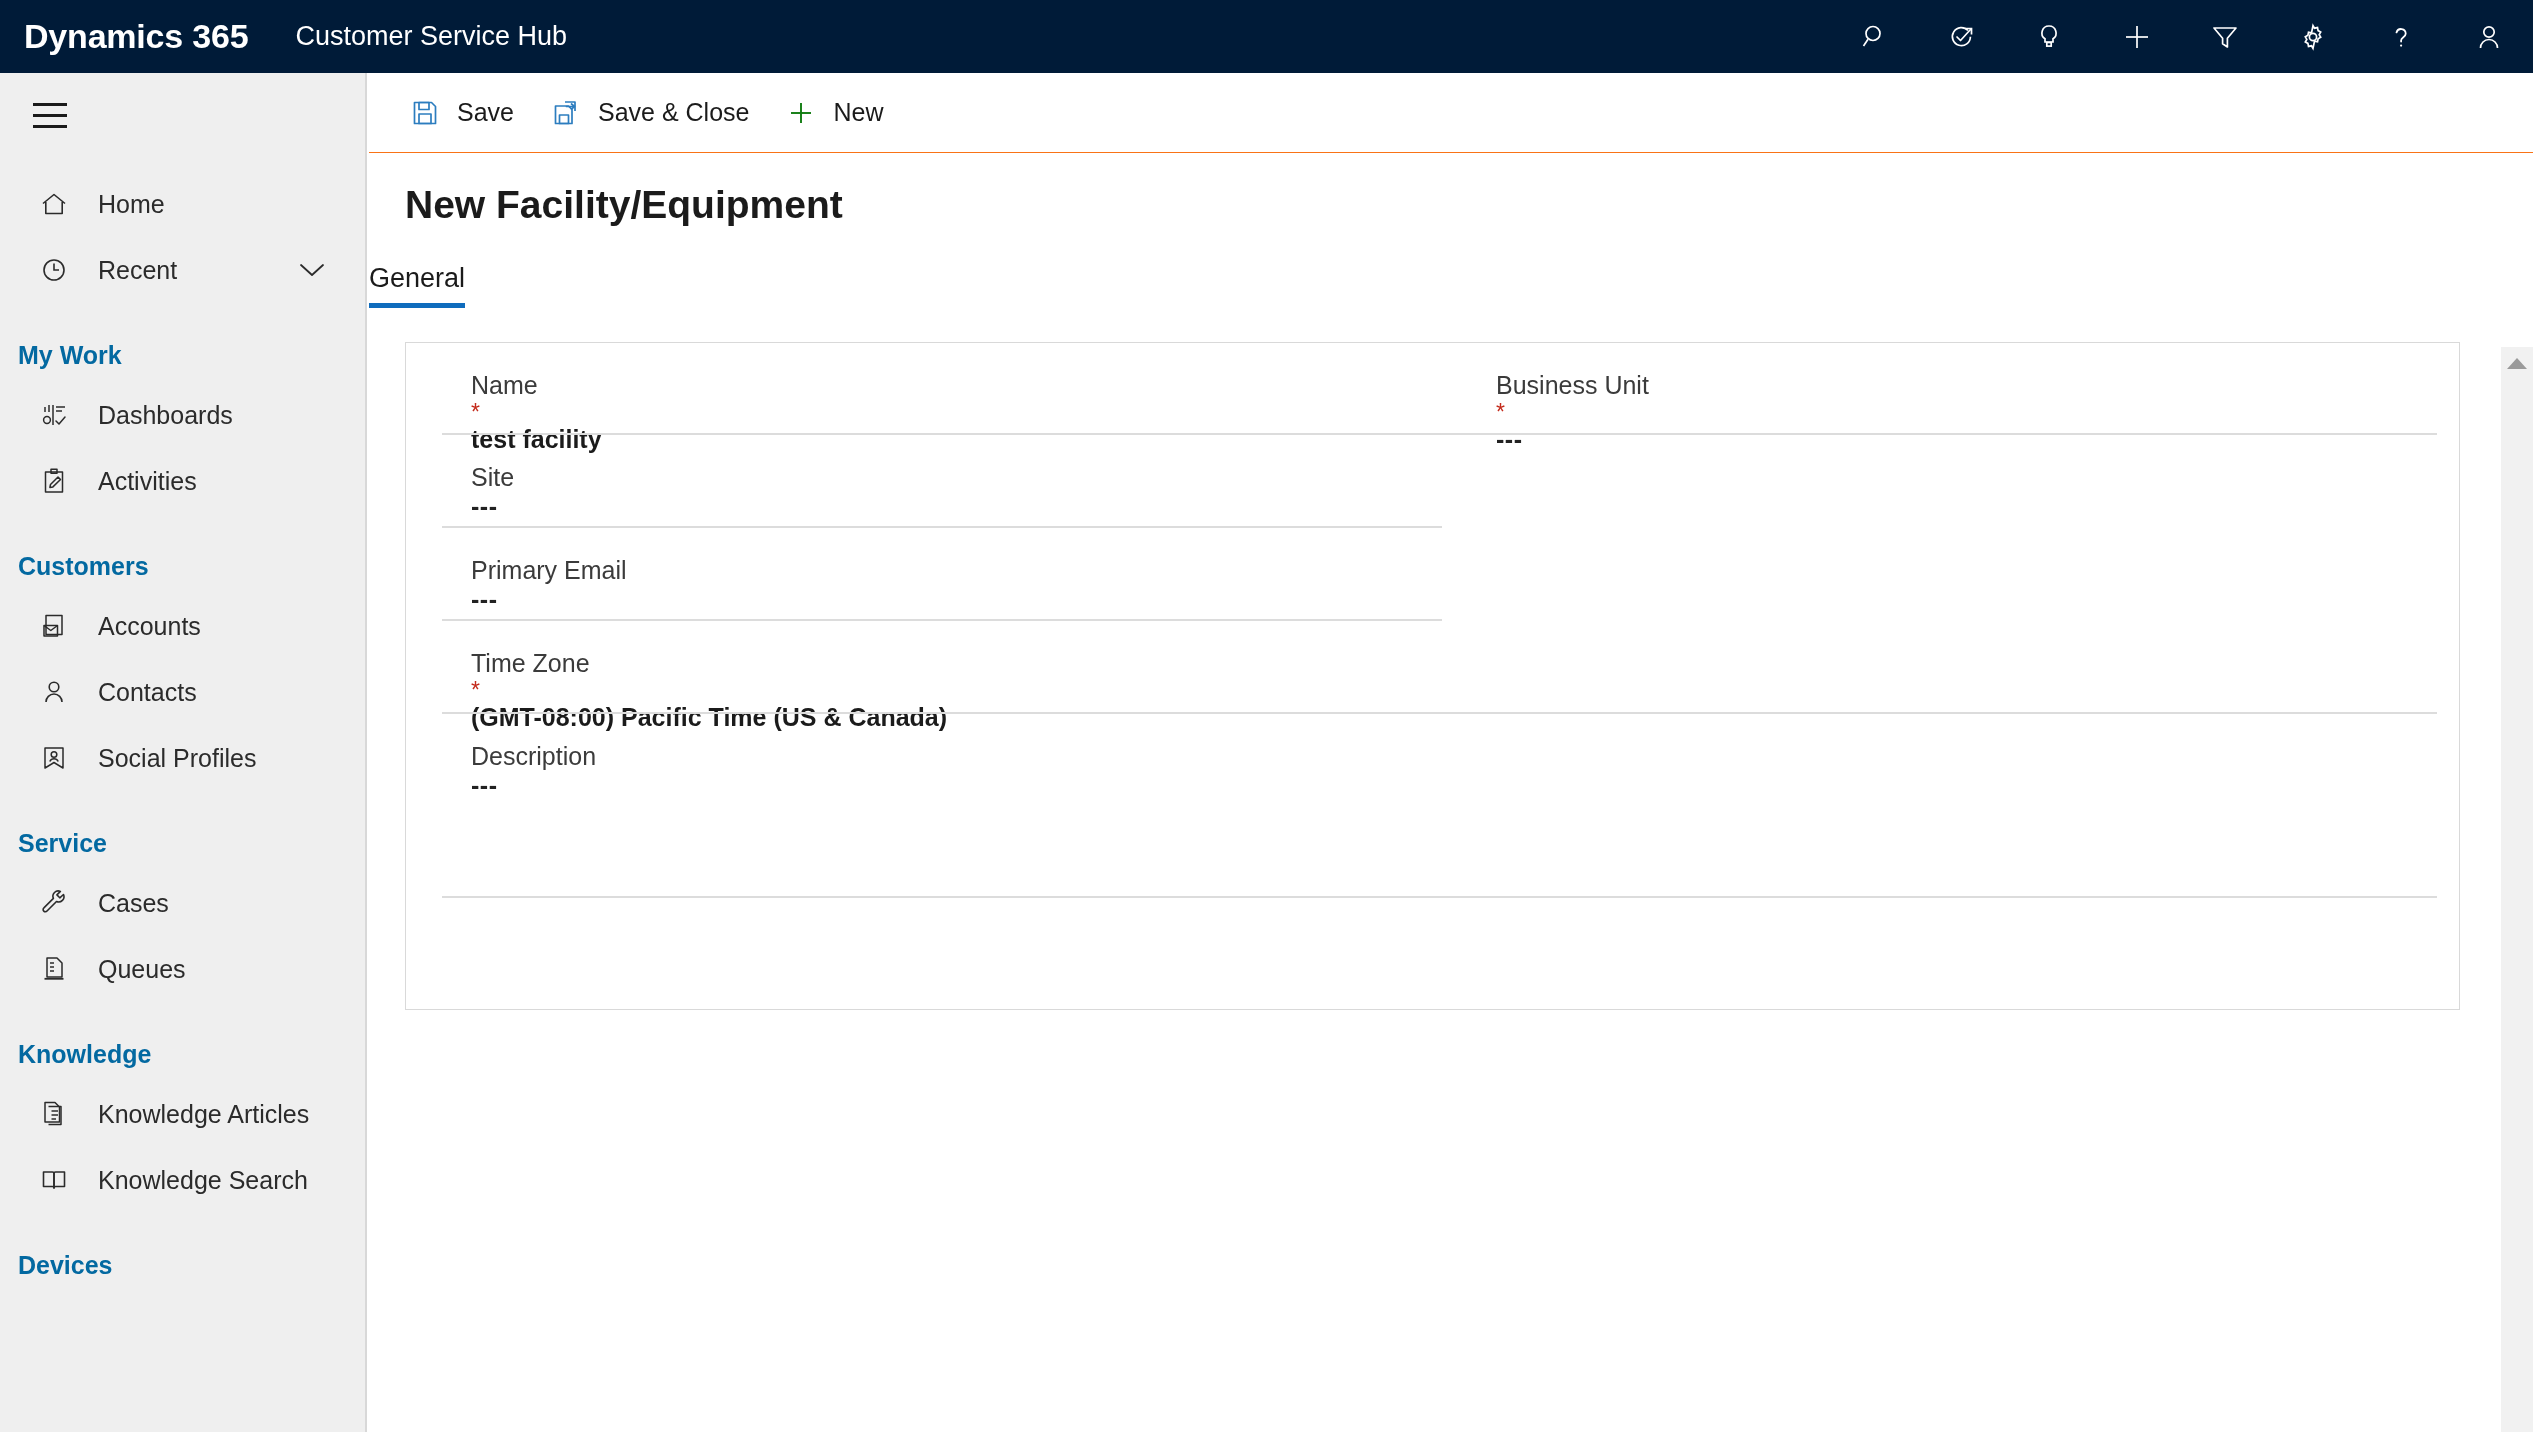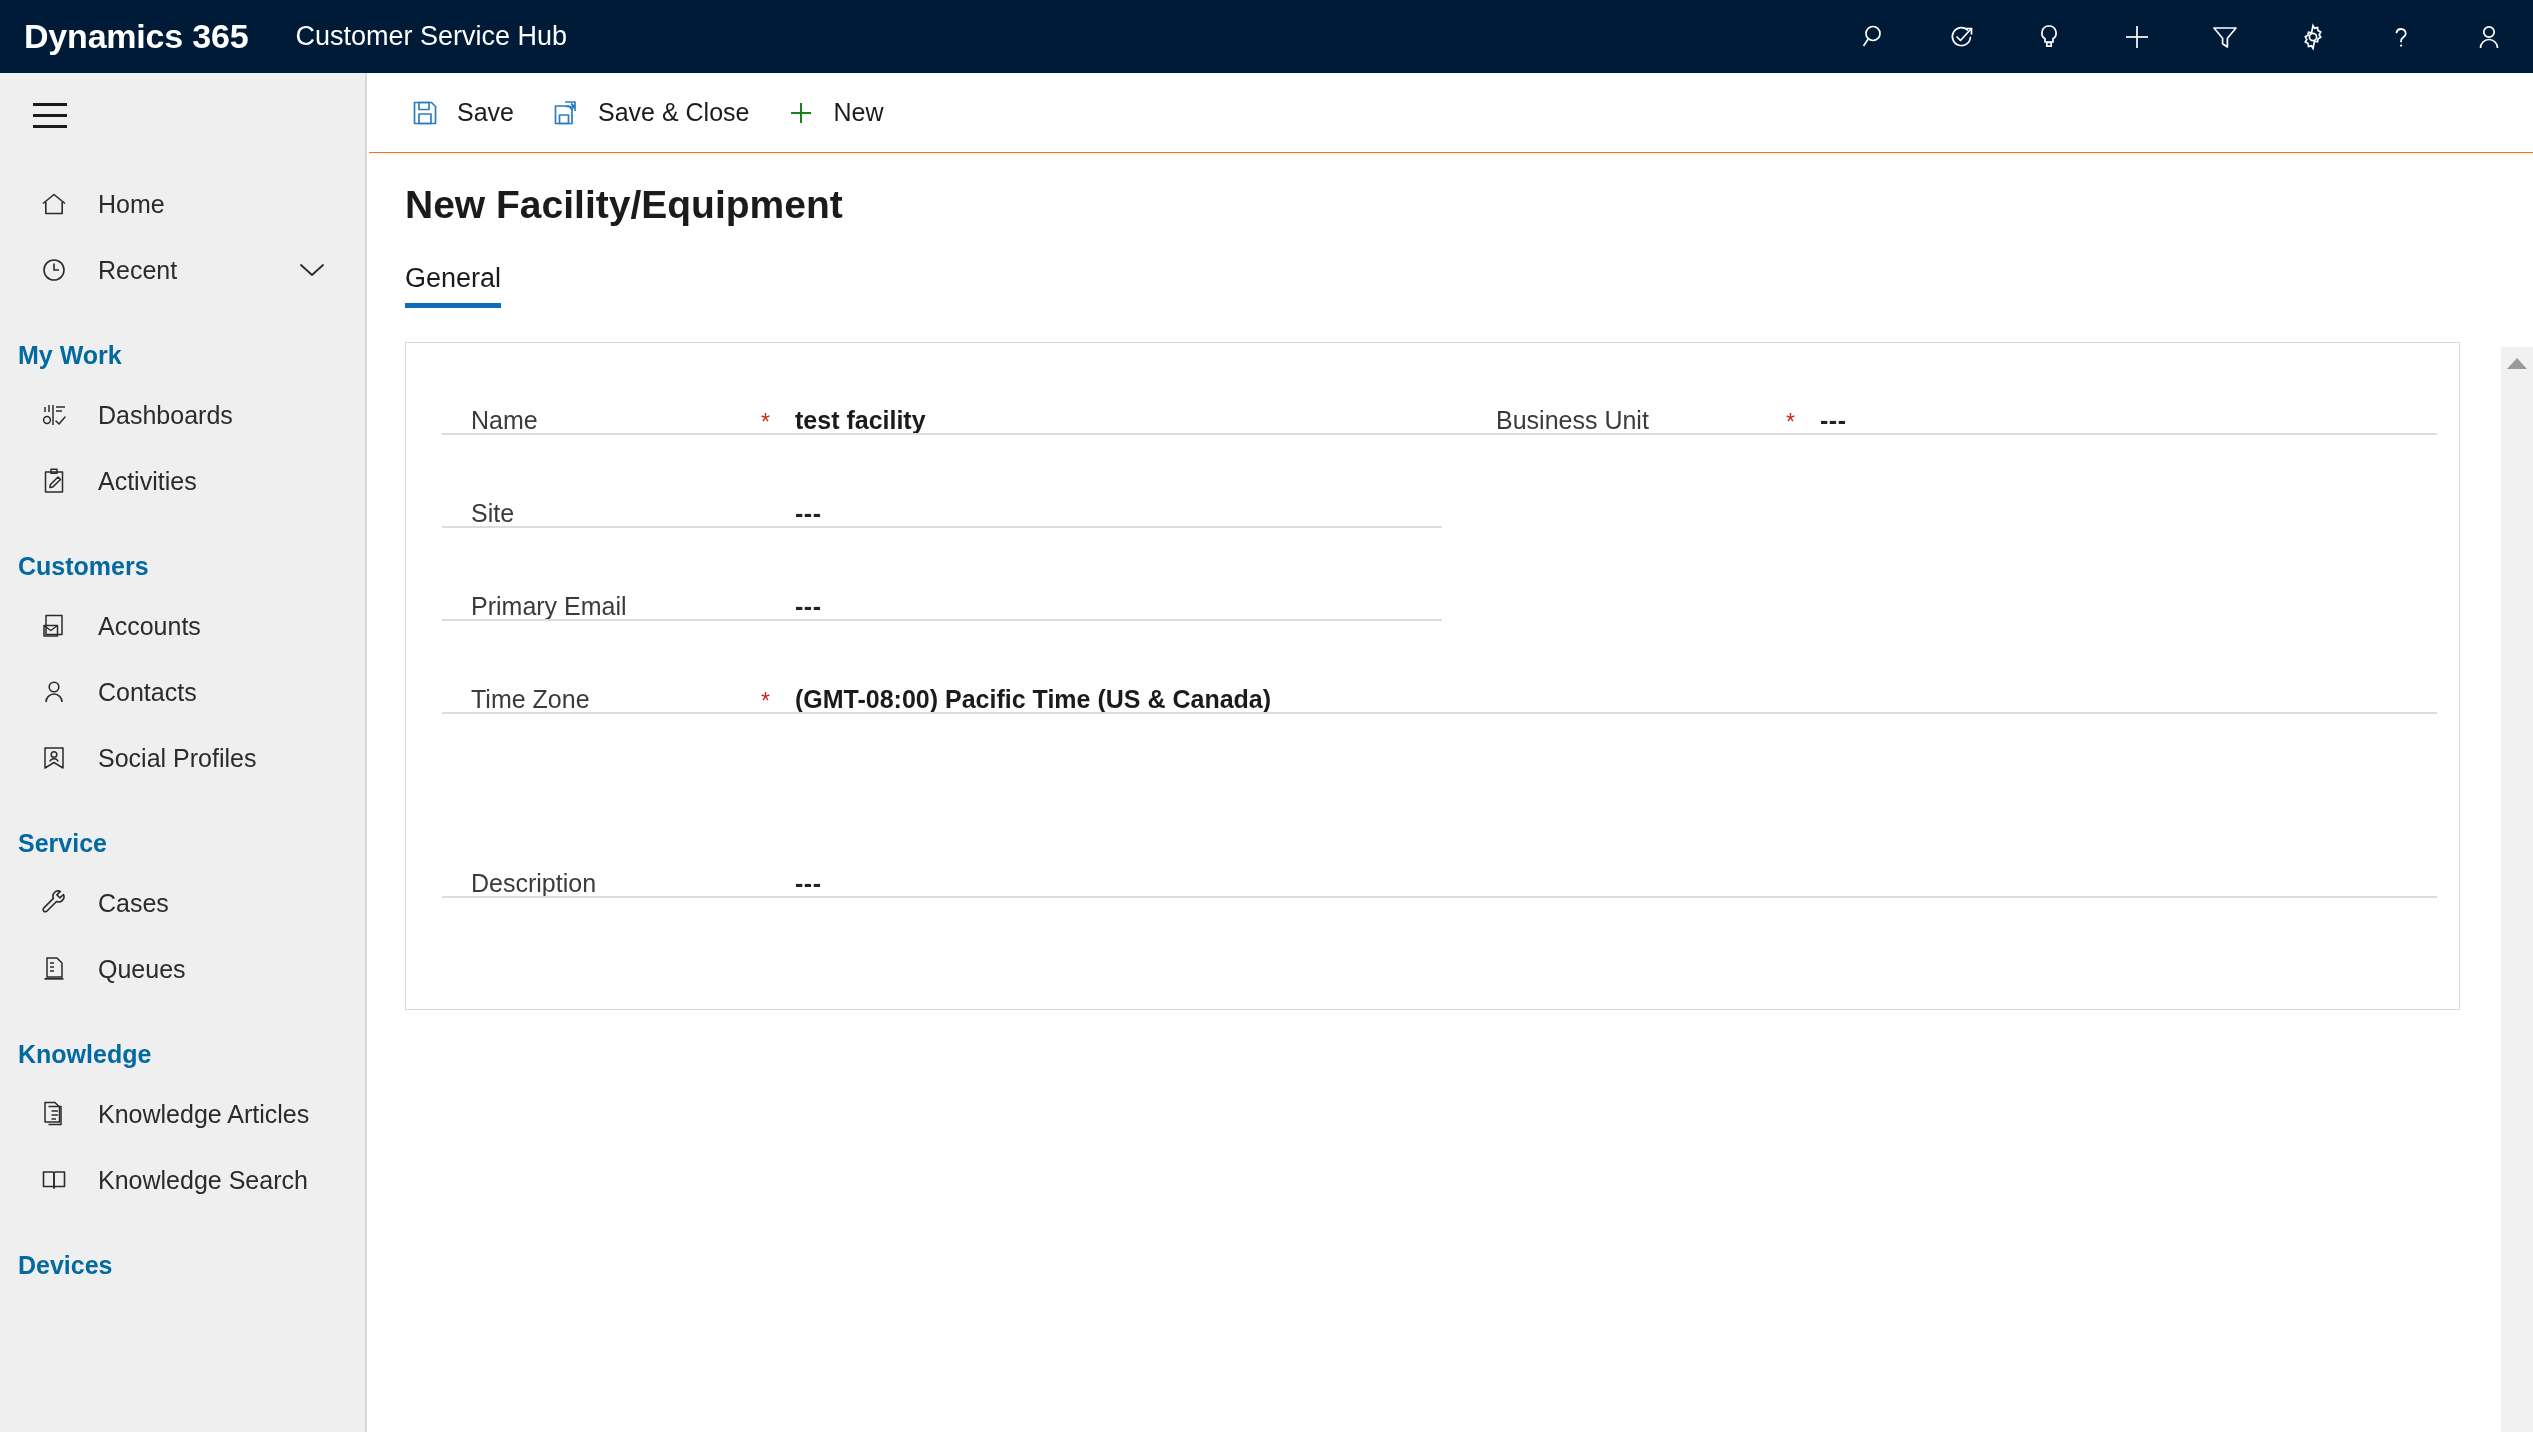--- a/index.html
+++ b/index.html
@@ -135,21 +135,20 @@
   }
   .form-title {
     font-size: 39px;
     font-weight: 600;
     color: #1b1b1b;
     margin-left: 36px;
     margin-top: 30px;
     white-space: nowrap;
   }
   .tab-strip {
-    margin-left: 36px;
     margin-top: 36px;
     display: flex;
   }
   .tab {
     font-size: 27px;
     color: #1b1b1b;
     padding-bottom: 14px;
     cursor: pointer;
     position: relative;
     white-space: nowrap;
@@ -169,23 +168,24 @@
     height: 668px;
     border: 1px solid #D9D9D9;
     background: #ffffff;
   }
 
   .frow {
     display: flex;
     position: relative;
   }
   .fcell {
-    display: flex; align-items: flex-end;
+    display: flex; align-items: flex-start;
     padding-top: 28px;
     position: relative;
+    flex-direction: column;
   }
   .fcell.left  { width: 1030px; padding-left: 65px; }
   .fcell.right { width: 1000px; padding-left: 60px; }
   .flabel {
     font-size: 25px;
     color: #3b3b3b;
     width: 290px; min-width: 290px;
     white-space: nowrap;
   }
   .freq {

